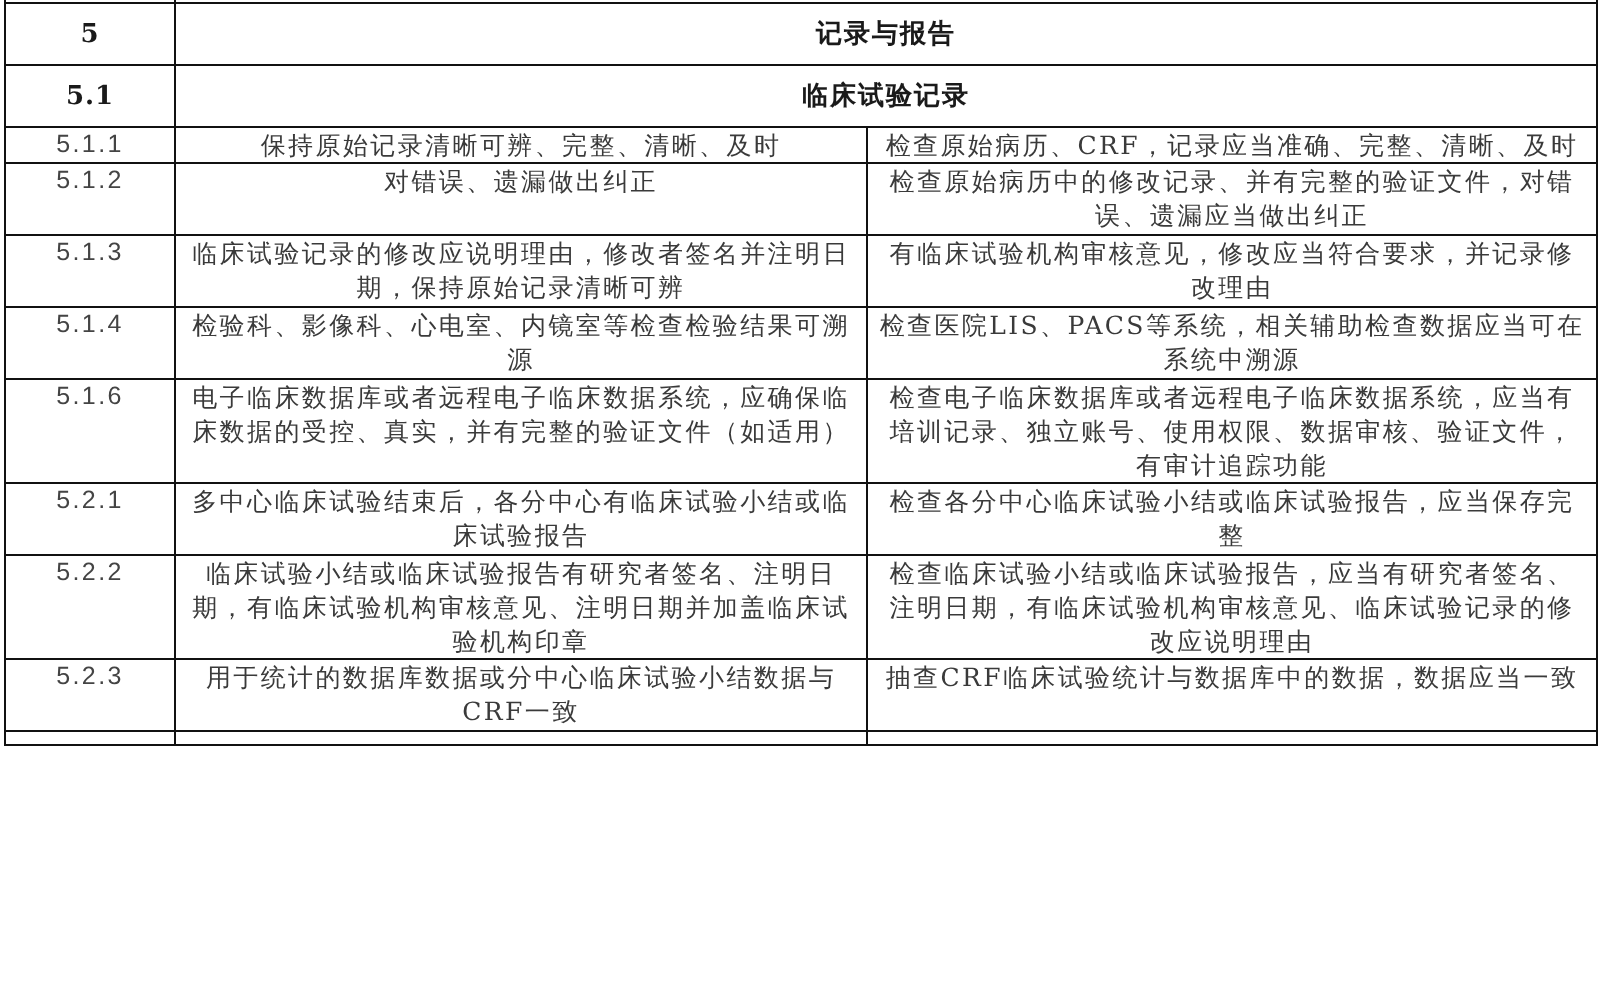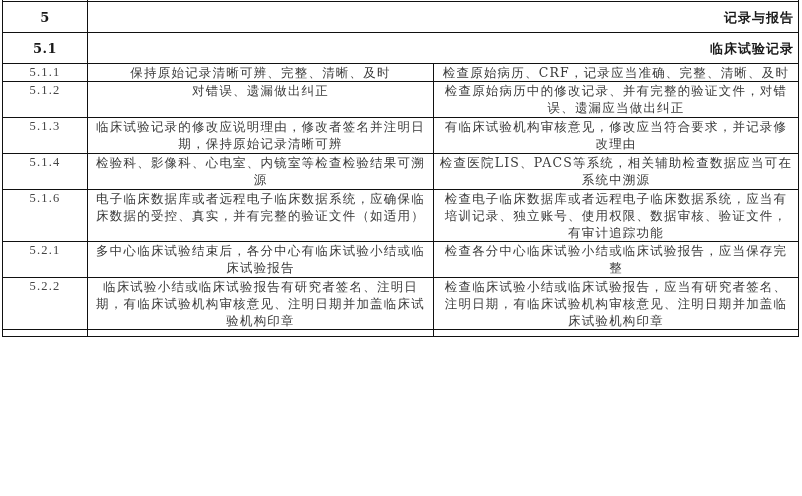--- a/index.html
+++ b/index.html
@@ -45,24 +45,23 @@
       font-size: 13px;
       color: #1a1a1a;
       letter-spacing: 0.5px;
     }
     tr.section td.sec-num {
       font-family: "DejaVu Serif", serif;
       font-size: 13px;
     }
     tr.section td.sec-title {
       letter-spacing: 1px;
-      text-align: right;
     }
     td.item-num {
-      font-family: Liberation Serif, serif;
+      font-family: Liberation Sans, sans-serif;
       font-size: 12px;
       letter-spacing: 0;
       color: #444;
       margin-left: 12px;
     }
     tr.h18 td { height: 17px; }
     tr.h36 td { height: 35px; }
     tr.h52 td { height: 51px; }
   </style>
 </head>
@@ -119,21 +118,26 @@
 
 
     <tr class="h36">
       <td class="item-num">5.2.1</td>
       <td>多中心临床试验结束后，各分中心有临床试验小结或临床试验报告</td>
       <td>检查各分中心临床试验小结或临床试验报告，应当保存完整</td>
     </tr>
     <tr class="h52">
       <td class="item-num">5.2.2</td>
       <td>临床试验小结或临床试验报告有研究者签名、注明日期，有临床试验机构审核意见、注明日期并加盖临床试验机构印章</td>
-      <td>检查临床试验小结或临床试验报告，应当有研究者签名、注明日期，有临床试验机构审核意见、注明日期并加盖临床试验机构印章</td>
+      <td>检查临床试验小结或临床试验报告，应当有研究者签名、注明日期，有临床试验机构审核意见、临床试验记录的修改应说明理由</td>
+    </tr>
+    <tr class="h36">
+      <td class="item-num">5.2.3</td>
+      <td>用于统计的数据库数据或分中心临床试验小结数据与CRF一致</td>
+      <td>抽查CRF临床试验统计与数据库中的数据，数据应当一致</td>
     </tr>
 
     <tr class="stub">
       <td></td>
       <td></td>
       <td></td>
     </tr>
   </tbody>
 </table>
 

